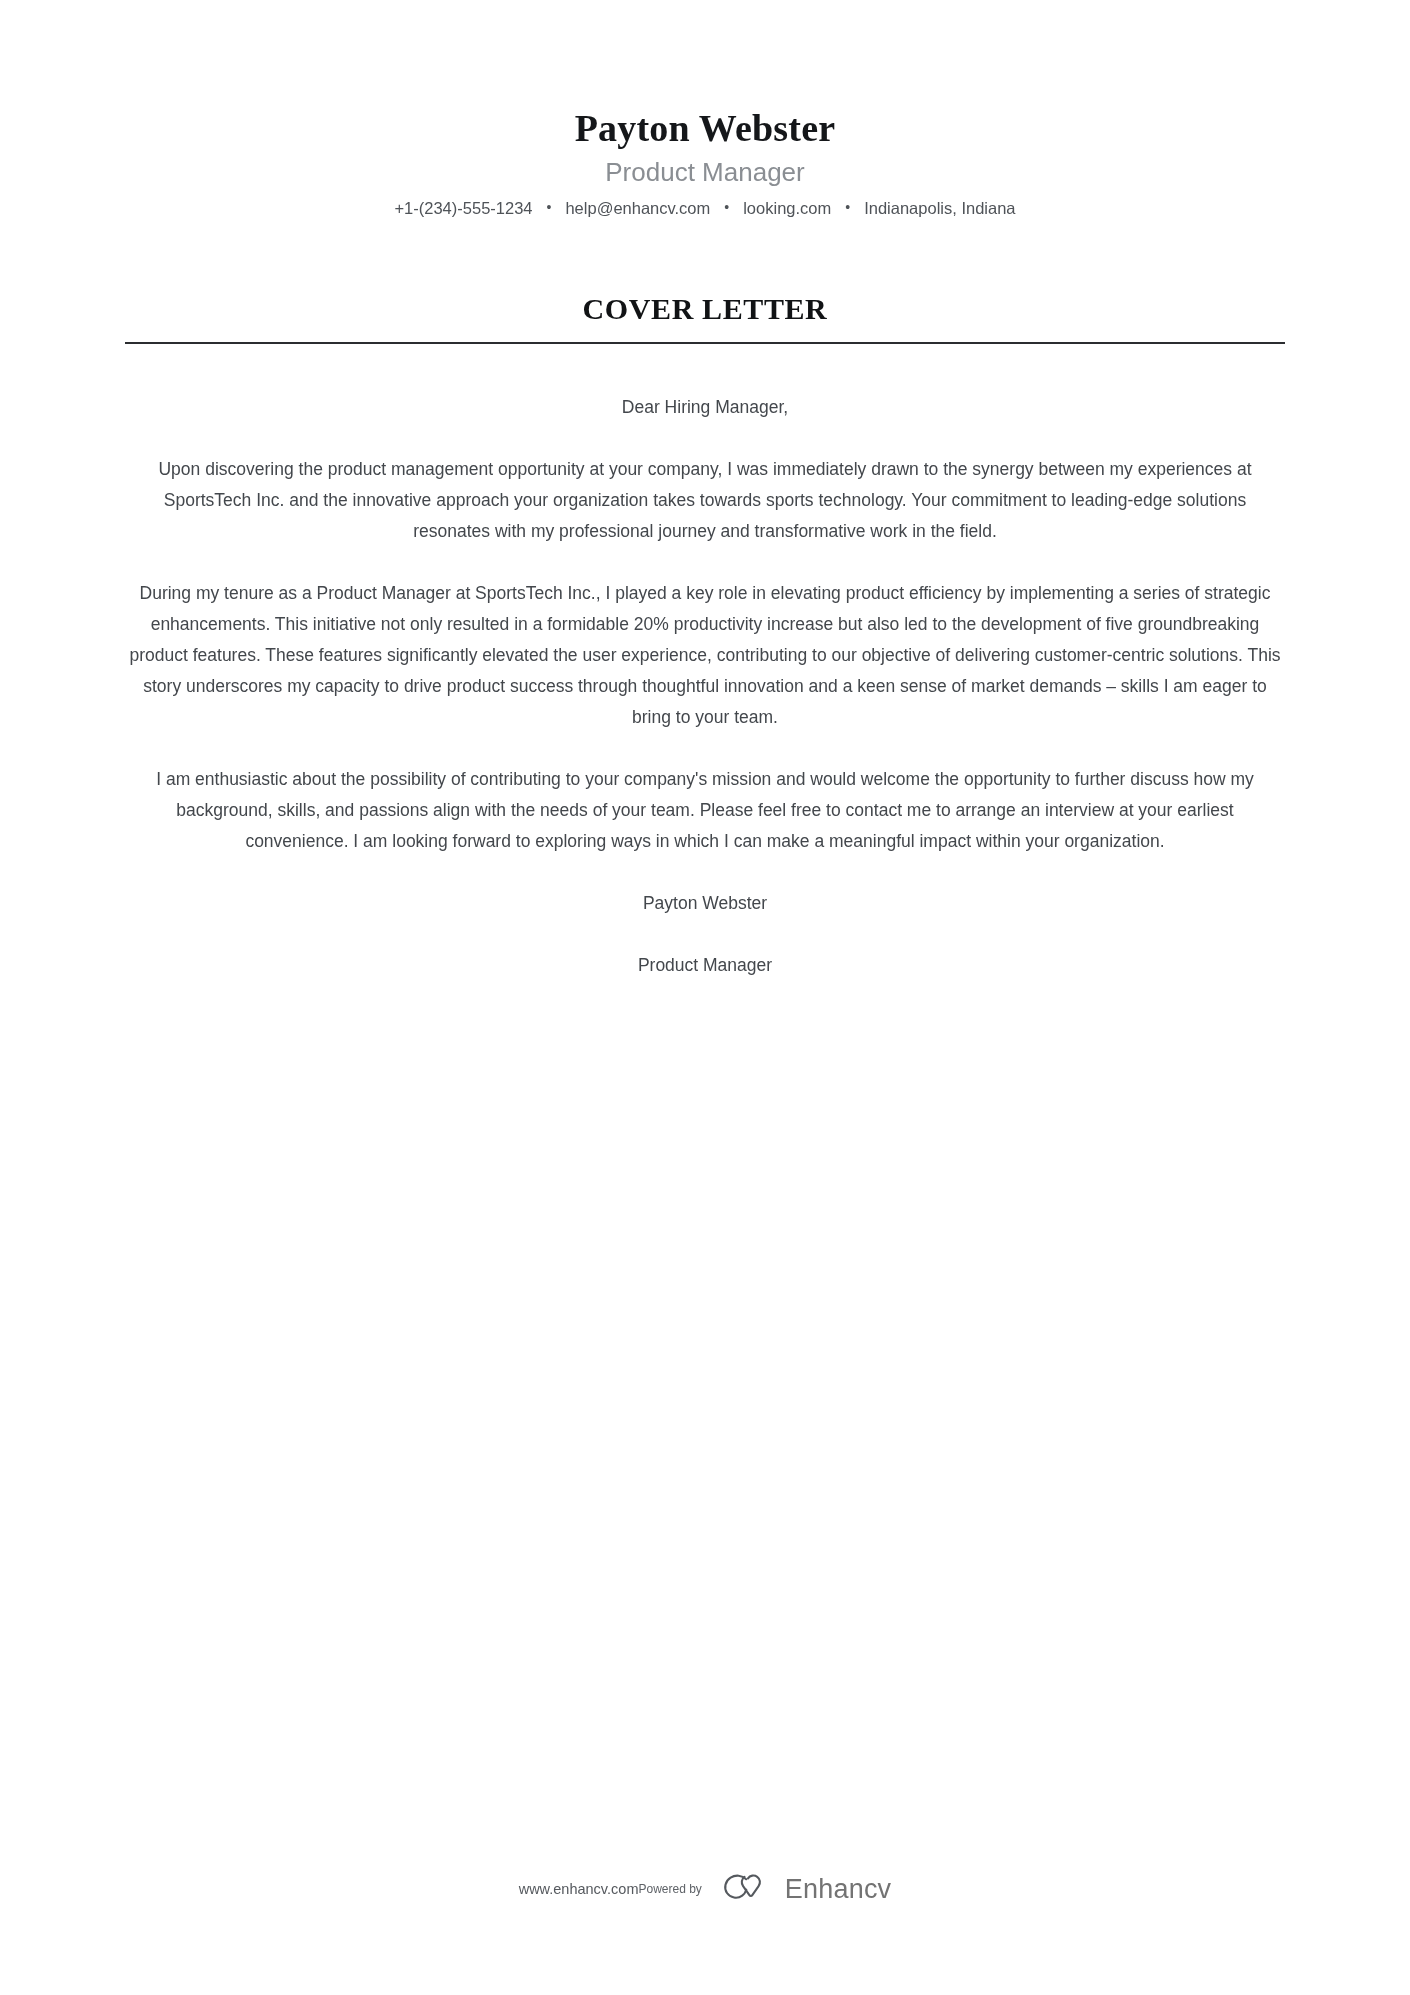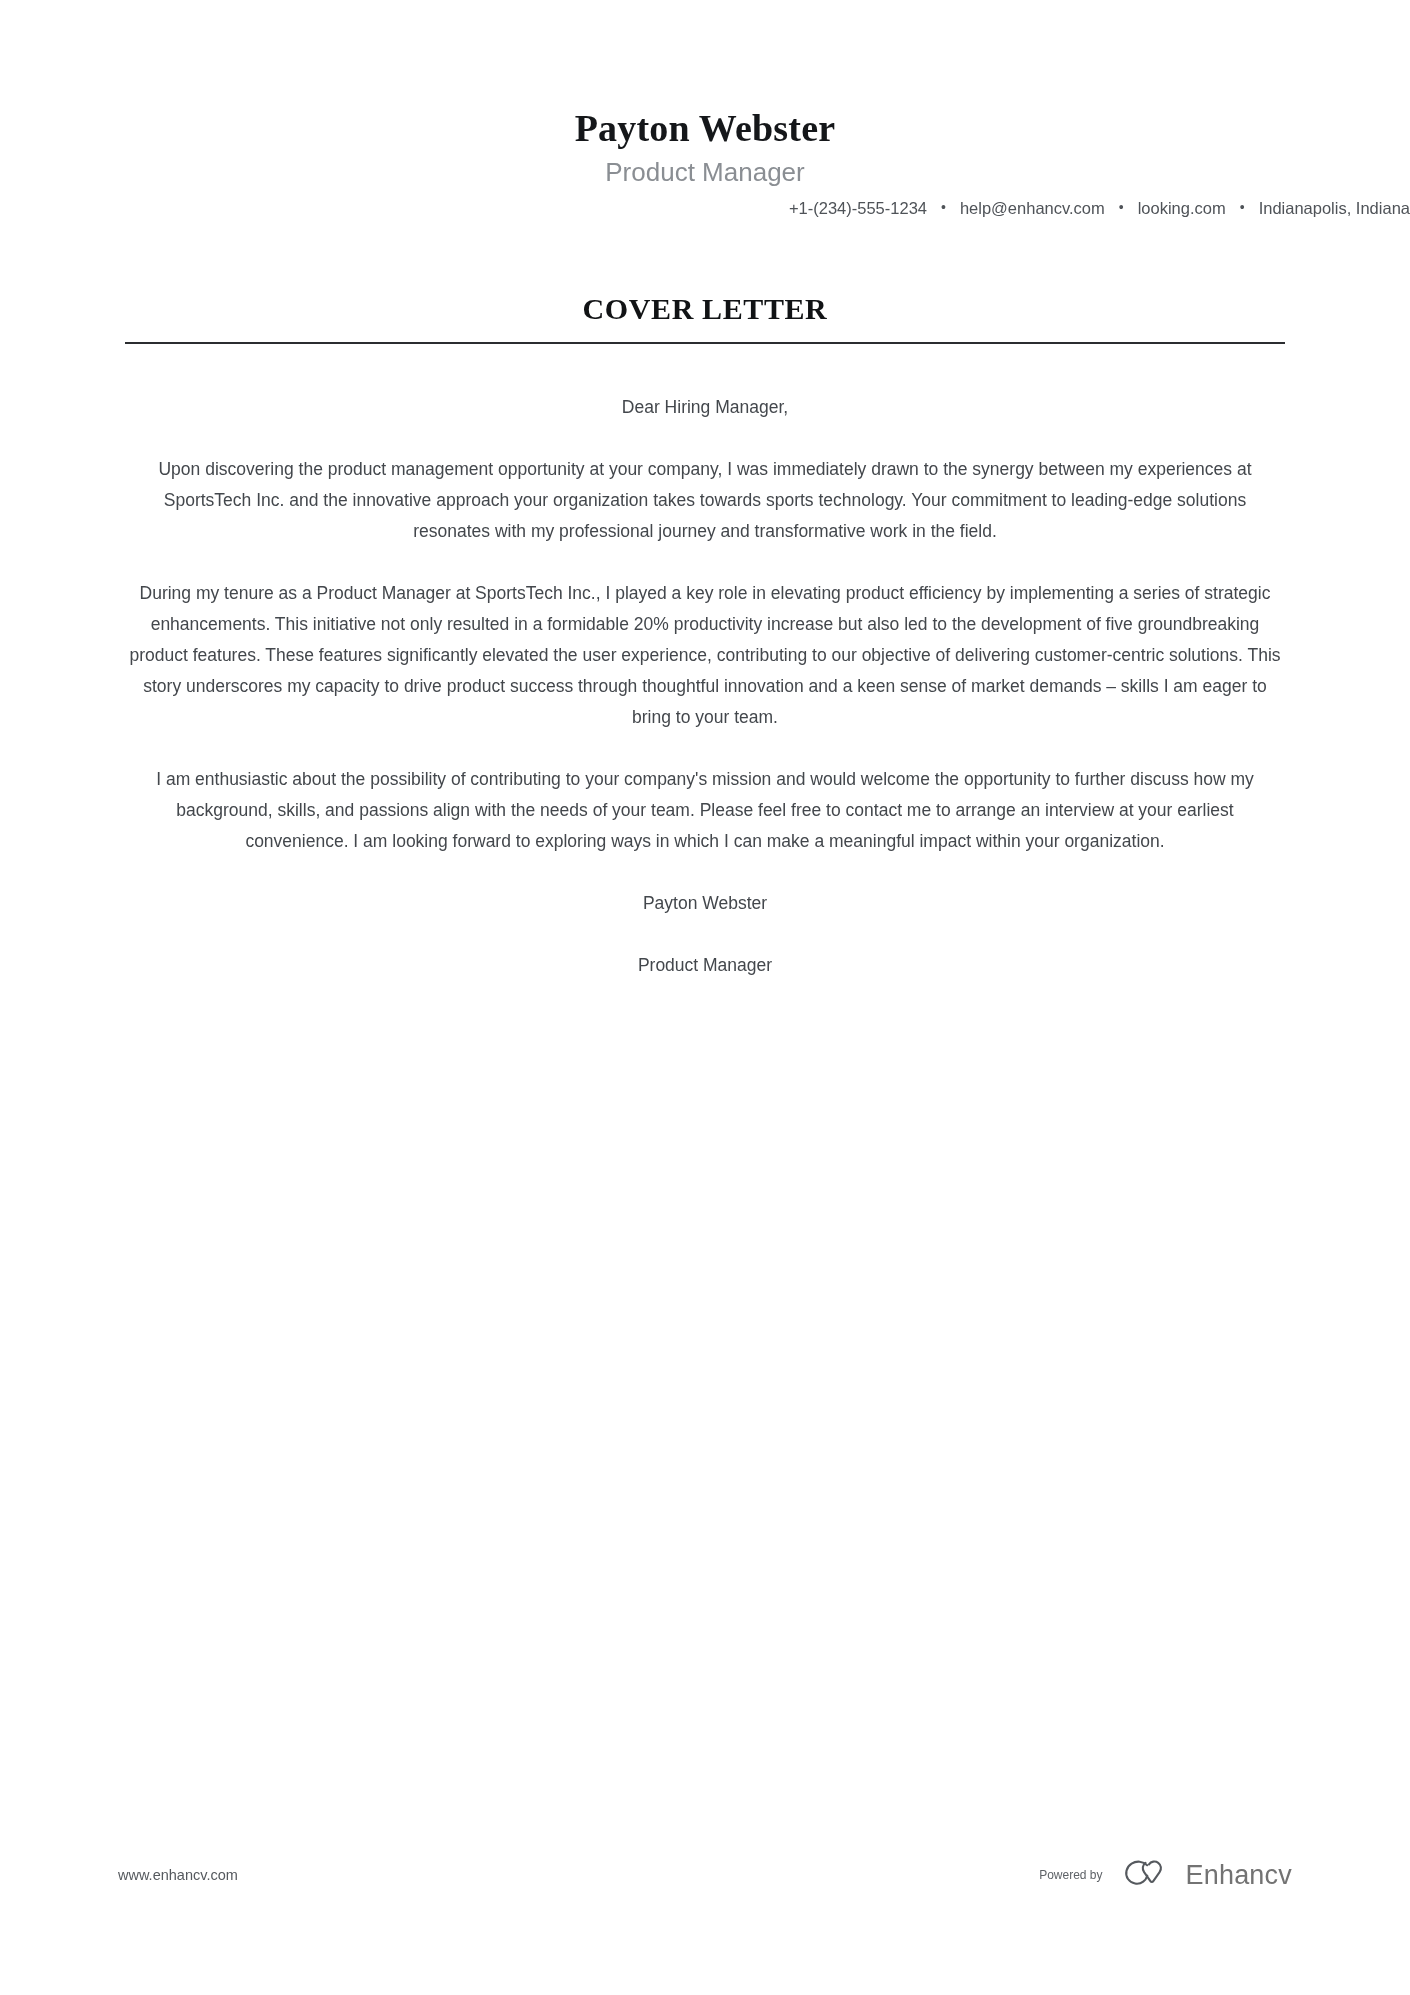--- a/index.html
+++ b/index.html
@@ -44,21 +44,21 @@
     color: #8a8e93;
     margin-top: 8px;
     line-height: 1.15;
   }
   .contact-line {
     margin-top: 11px;
     font-size: 16.5px;
     color: #4f5358;
     line-height: 1.2;
     display: flex;
-    justify-content: flex-end;
+    justify-content: center;
     align-items: center;
     flex-wrap: nowrap;
   }
   .contact-item { white-space: nowrap; }
   .contact-sep {
     display: inline-block;
     margin: 0 14px;
     color: #4f5358;
     font-size: 14px;
     position: relative;
@@ -101,27 +101,27 @@
     margin: 0 0 31px 0;
     text-align: center;
   }
   .salutation { margin-bottom: 31px !important; }
 
   
   .footer {
     position: absolute;
     left: 0;
     right: 0;
-    bottom: 100px;
+    bottom: 86px;
     height: 40px;
     padding: 0 118px;
     box-sizing: border-box;
     display: flex;
     align-items: center;
-    justify-content: space-between;
+    justify-content: center;
   }
   .footer-url {
     font-size: 14.5px;
     color: #55595e;
     line-height: 1;
   }
   .footer-brand {
     display: flex;
     align-items: center;
     gap: 18px;

